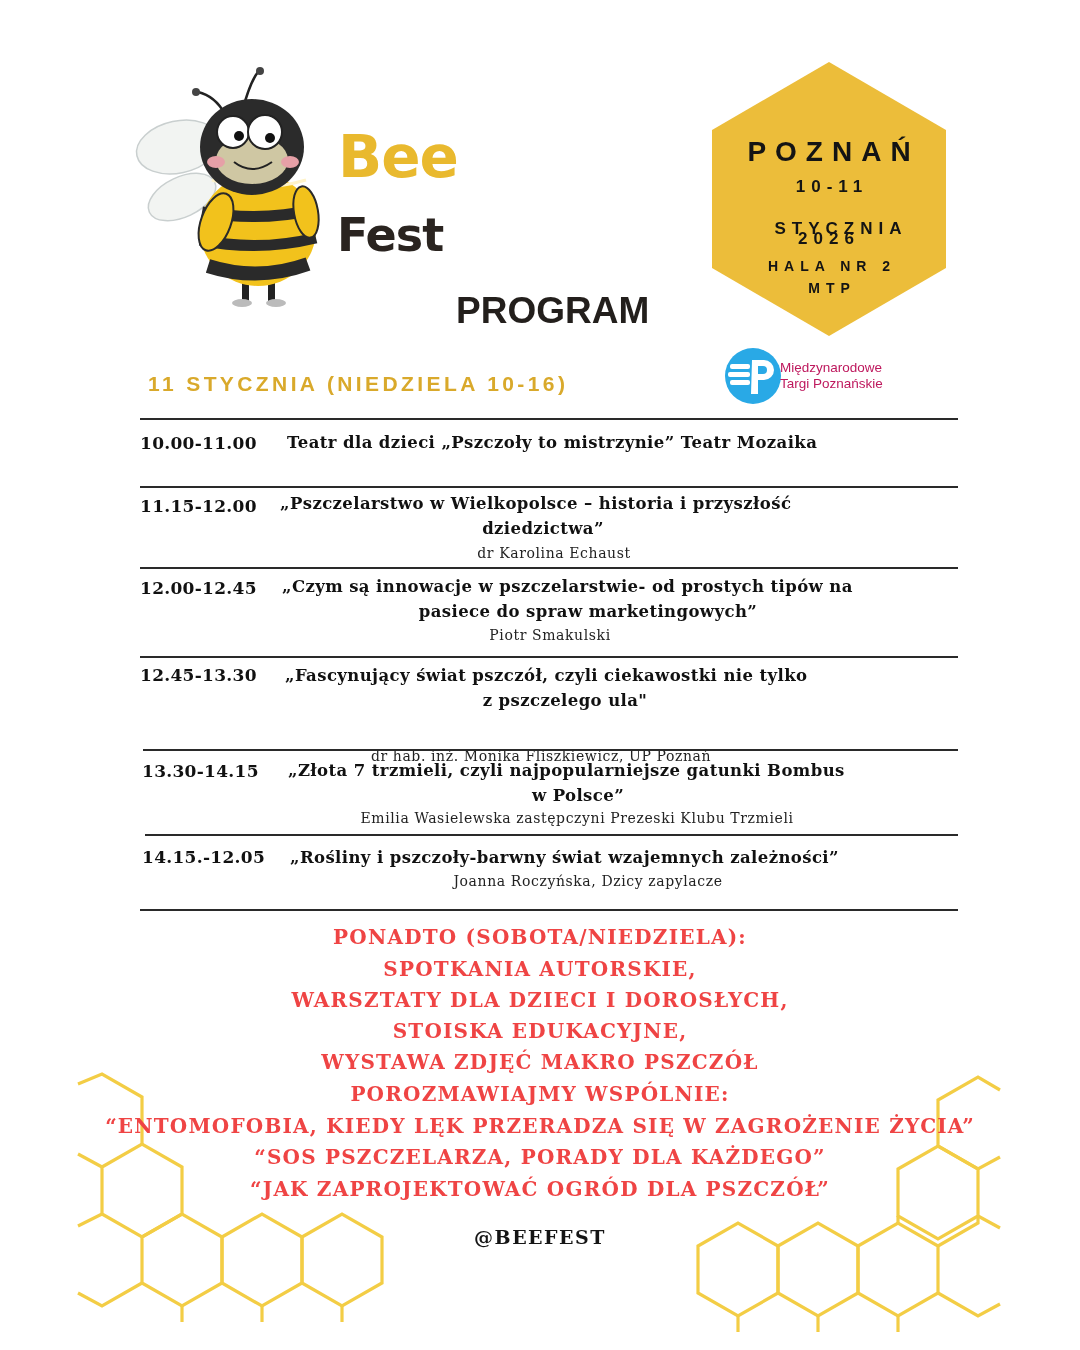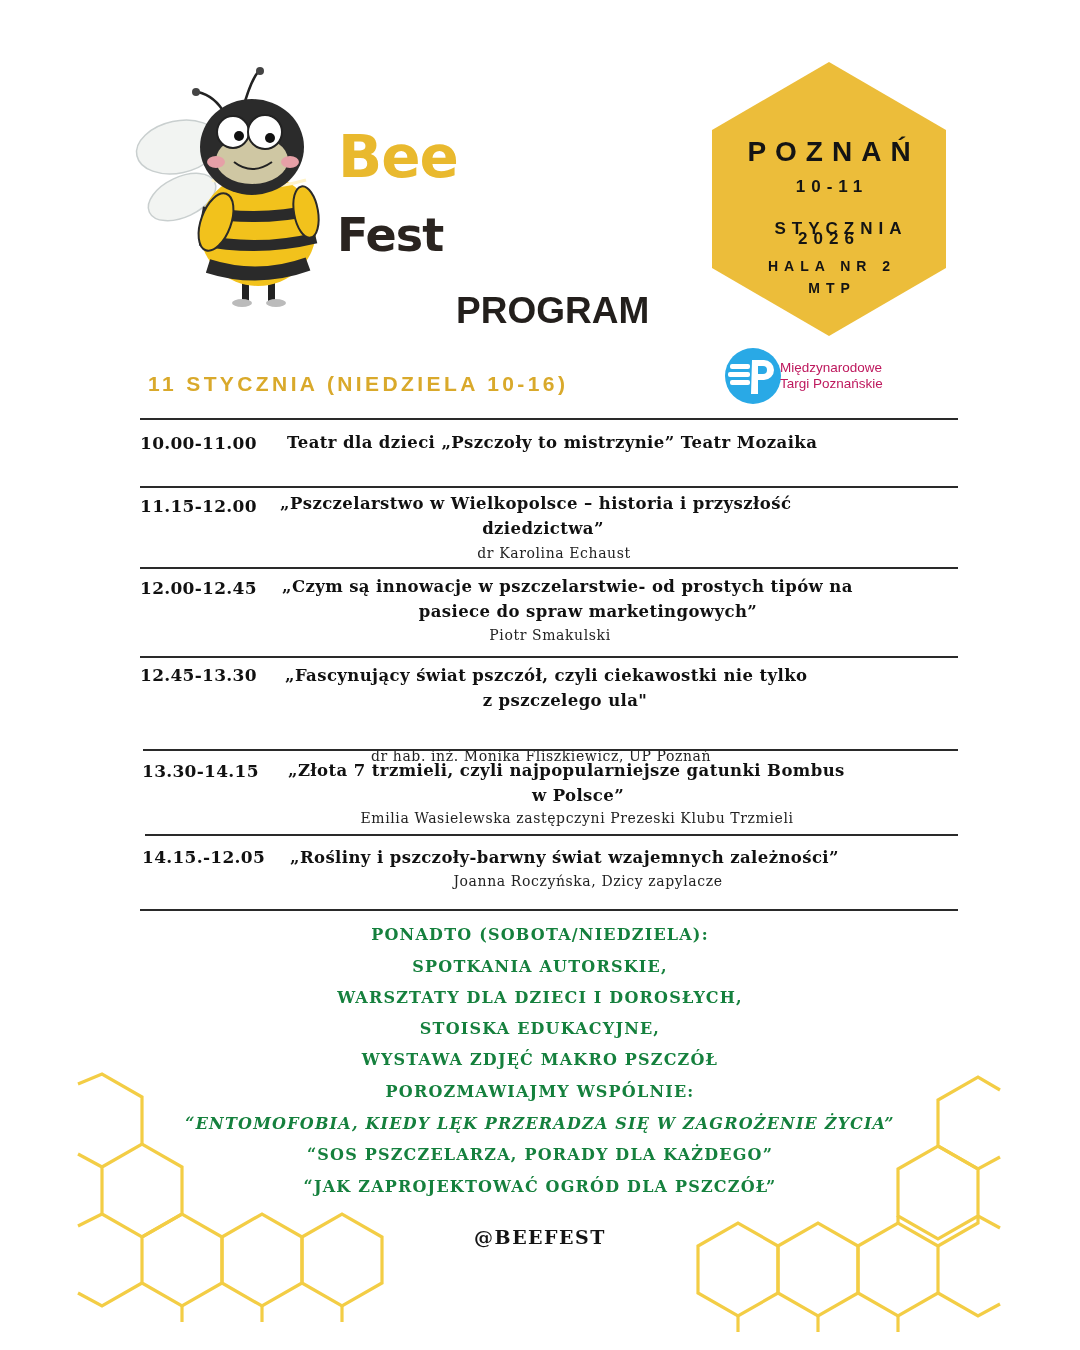--- a/index.html
+++ b/index.html
@@ -35,21 +35,21 @@
   
   .rule { height: 2px; background: #2a2a2a; }
 
   
   .time { font-family: "DejaVu Serif", serif; font-weight: bold; font-size: 17px; color: #111; line-height: 1; letter-spacing: 0.3px; }
   .title-line { font-family: "DejaVu Serif", serif; font-weight: bold; font-size: 16.5px; color: #111; line-height: 1; white-space: nowrap; letter-spacing: 0.4px; }
   .speaker { font-family: "DejaVu Serif", serif; font-size: 14px; color: #222; line-height: 1; white-space: nowrap; letter-spacing: 0.6px; }
   .center-x { transform: translateX(-50%); }
 
   
-  .extra { left: 540px; transform: translateX(-50%); font-family: "DejaVu Serif", serif; font-weight: bold; font-size: 16px; color: #15803d; letter-spacing: 1.2px; white-space: nowrap; line-height: 1; }
+  .extra { left: 540px; transform: translateX(-50%); font-family: "DejaVu Serif", serif; font-weight: bold; font-size: 20px; color: #ef4444; letter-spacing: 1.2px; white-space: nowrap; line-height: 1; }
   .handle { left: 540px; transform: translateX(-50%); top: 1228px; font-family: "DejaVu Serif", serif; font-weight: bold; font-size: 19px; color: #151515; letter-spacing: 1.5px; line-height: 1; }
 
   
   .comb { stroke: #f3cd45; stroke-width: 3.2; fill: none; }
 </style>
 </head>
 <body>
 
 <svg id="bee" class="abs" viewBox="0 0 210 250">
 
@@ -185,17 +185,17 @@
     <line x1="898" y1="256" x2="898" y2="272"></line>
   </g>
 </svg>
 
 <div class="abs extra" style="top:927px;">PONADTO (SOBOTA/NIEDZIELA):</div>
 <div class="abs extra" style="top:959px;">SPOTKANIA AUTORSKIE,</div>
 <div class="abs extra" style="top:990px;">WARSZTATY DLA DZIECI I DOROSŁYCH,</div>
 <div class="abs extra" style="top:1021px;">STOISKA EDUKACYJNE,</div>
 <div class="abs extra" style="top:1052px;">WYSTAWA ZDJĘĆ MAKRO PSZCZÓŁ</div>
 <div class="abs extra" style="top:1084px;">POROZMAWIAJMY WSPÓLNIE:</div>
-<div class="abs extra" style="top:1116px;font-style:italic;">“ENTOMOFOBIA, KIEDY LĘK PRZERADZA SIĘ W ZAGROŻENIE ŻYCIA”</div>
+<div class="abs extra" style="top:1116px;">“ENTOMOFOBIA, KIEDY LĘK PRZERADZA SIĘ W ZAGROŻENIE ŻYCIA”</div>
 <div class="abs extra" style="top:1147px;">“SOS PSZCZELARZA, PORADY DLA KAŻDEGO”</div>
 <div class="abs extra" style="top:1179px;">“JAK ZAPROJEKTOWAĆ OGRÓD DLA PSZCZÓŁ”</div>
 
 <div class="abs handle">@BEEFEST</div>
 
 </body></html>

